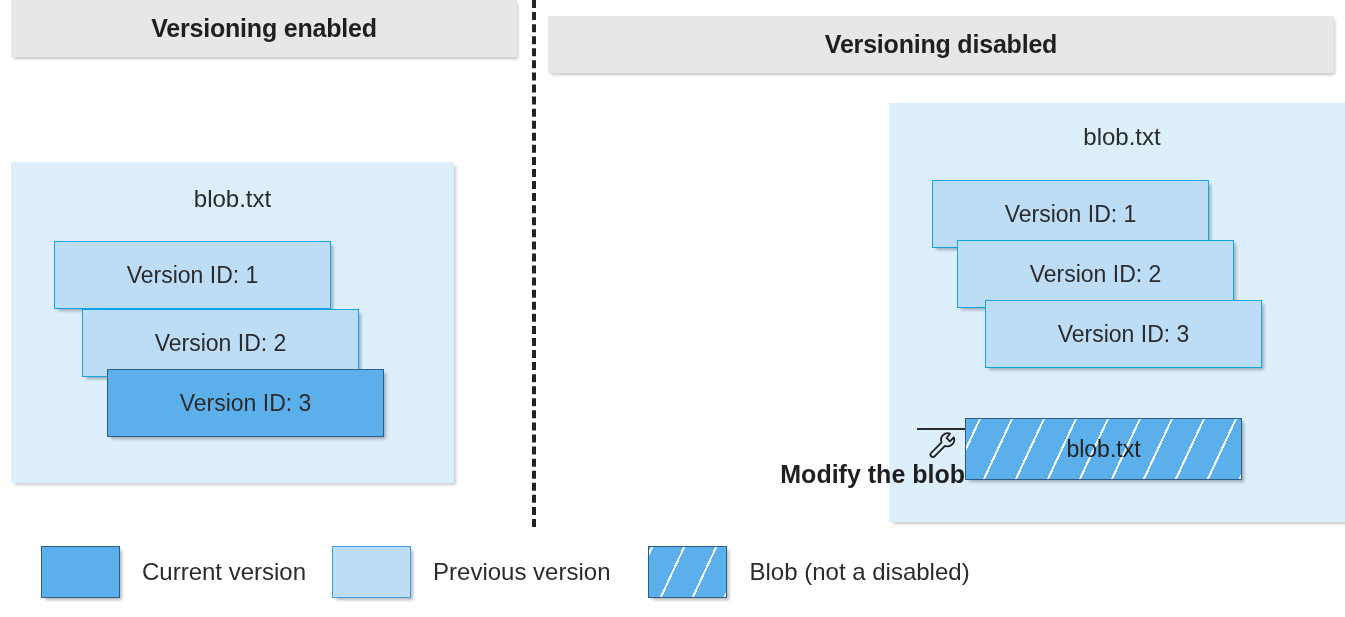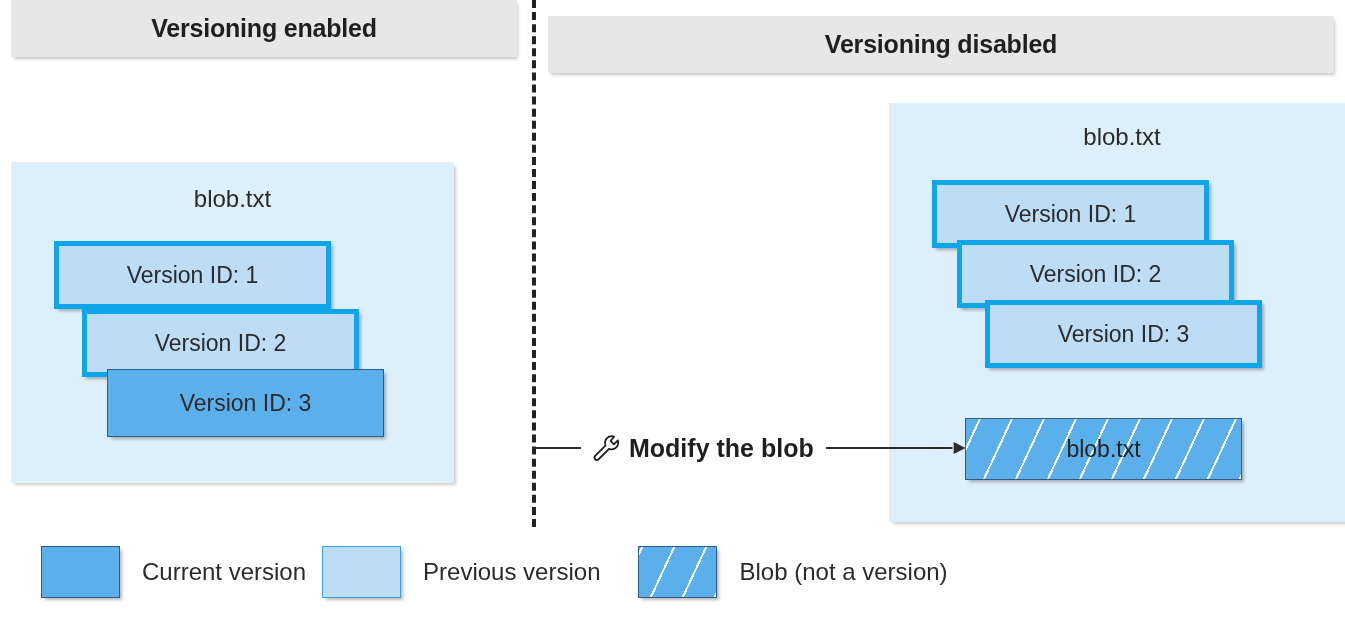--- a/index.html
+++ b/index.html
@@ -78,21 +78,21 @@
     align-items: center;
     justify-content: center;
     font-size: 23px;
     color: #2b2b2b;
     box-shadow: 3px 3px 3px -1px rgba(0,0,0,0.28);
     box-sizing: border-box;
     font-family: "Liberation Sans", sans-serif;
   }
   .version-box.previous {
     background: #bddcf6;
-    border: 5px solid #0ea5e9;
+    border: 1px solid #0ea5e9;
   }
   .version-box.current {
     background: #5bb0ec;
     border: 1px solid #2a5d87;
   }
 
   
   #lp-v1 { left: 43px;  top: 79px;  width: 277px; height: 68px; }
   #lp-v2 { left: 71px;  top: 147px; width: 277px; height: 68px; }
   #lp-v3 { left: 96px;  top: 207px; width: 277px; height: 68px; }
@@ -125,21 +125,22 @@
   #rp-blob { left: 76px; top: 315px; width: 277px; height: 62px; }
 
   
   #modify-row {
     position: absolute;
     left: 533px;
     top: 428px;
     width: 432px;
     height: 40px;
     display: flex;
-    align-items: center;
+    align-items: flex-end;
+    flex-direction: column;
   }
   #modify-line-left {
     width: 48px;
     height: 0;
     border-top: 2px solid #2b2b2b;
     flex: none;
   }
   #wrench-icon {
     flex: none;
     margin-left: 10px;
@@ -202,21 +203,21 @@
         rgba(255,255,255,0) 2px,
         rgba(255,255,255,0) 29px);
   }
   .legend-label {
     font-size: 24px;
     color: #2b2b2b;
     white-space: nowrap;
     margin-left: 22px;
     font-family: "Liberation Sans", sans-serif;
   }
-  #legend-item-current  { margin-right: 16px; padding-left: 30px; }
+  #legend-item-current  { margin-right: 26px; padding-left: 30px; }
   #legend-item-previous { margin-right: 38px; justify-content: space-between; }
 </style>
 </head>
 <body>
 
 <div id="canvas">
 
   <div class="header-bar" id="hdr-left">
     <span class="header-label">Versioning enabled</span>
   </div>
@@ -281,18 +282,18 @@
       <span class="legend-label">Current version</span>
     </div>
 
     <div class="legend-item" id="legend-item-previous">
       <div class="legend-swatch previous"></div>
       <span class="legend-label">Previous version</span>
     </div>
 
     <div class="legend-item" id="legend-item-blob">
       <div class="legend-swatch hatched"></div>
-      <span class="legend-label">Blob (not a version)</span>
+      <span class="legend-label">Blob (not a disabled)</span>
     </div>
 
   </div>
 
 </div>
 
 </body></html>

